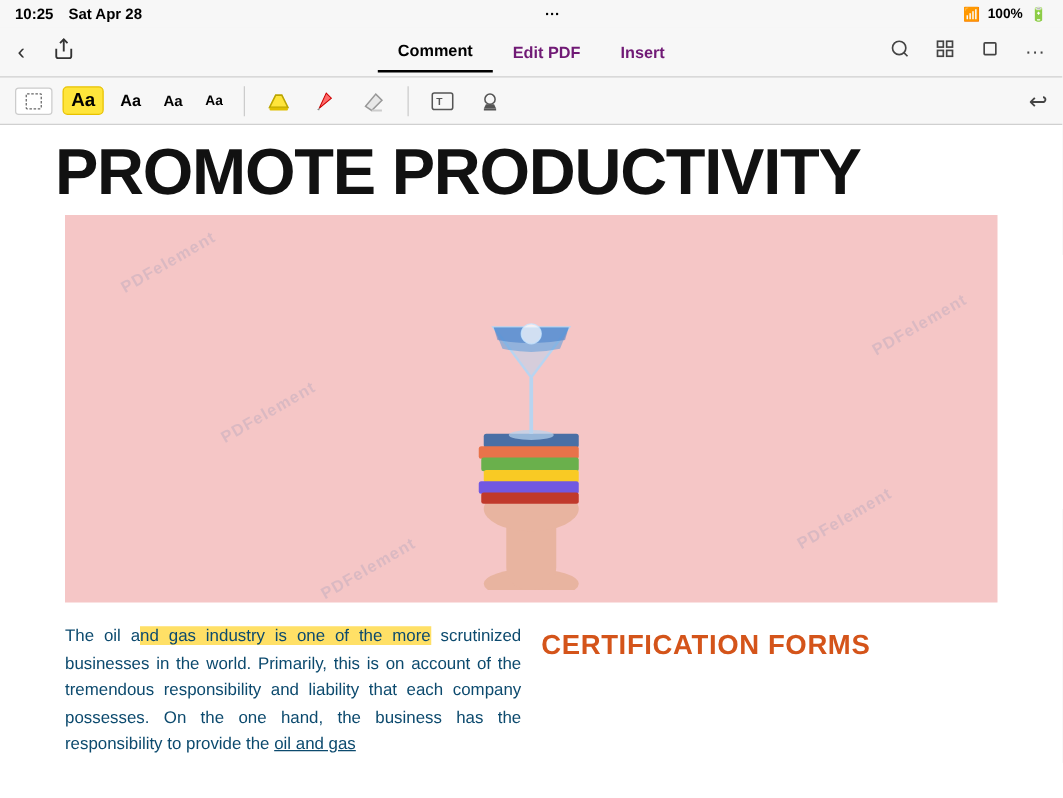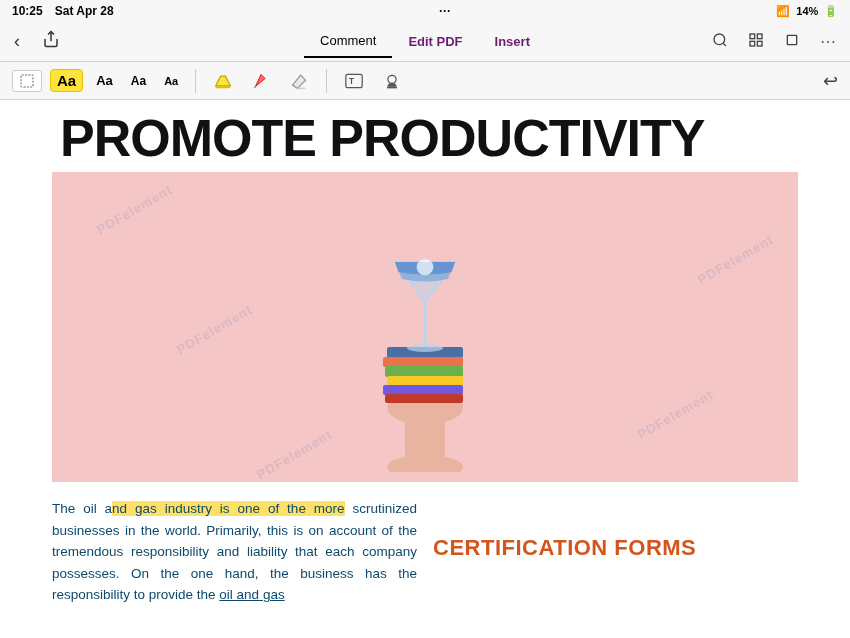--- a/index.html
+++ b/index.html
@@ -59,21 +59,21 @@
       border: none;
       font-size: 13px;
       color: #701a75;
       cursor: pointer;
       padding: 8px 16px;
       font-weight: 700;
     }
     .tab-btn.active {
       color: #000;
       border-bottom: 2px solid #000;
-      font-weight: 400;
+      font-weight: 700;
     }
     .toolbar-icon-btn {
       background: none;
       border: none;
       font-size: 16px;
       color: #444;
       cursor: pointer;
       padding: 2px 4px;
     }
 
@@ -121,21 +121,21 @@
       background: #fff;
       position: relative;
     }
 
     
     .big-title {
       font-size: 52px;
       font-weight: 900;
       letter-spacing: -1px;
       color: #111;
-      padding: 12px 52px 8px 60px;
+      padding: 12px 52px 8px 44px;
       line-height: 1;
     }
 
     
     .pink-image {
       background: #f5c6c6;
       height: 310px;
       margin: 0 52px;
       position: relative;
       overflow: hidden;
@@ -159,21 +159,21 @@
 
     
     .text-columns {
       display: flex;
       gap: 16px;
       padding: 16px 52px 0 52px;
       font-size: 13.5px;
       line-height: 1.6;
     }
     .col-left { flex: 1; color: #0c4a6e; text-align: justify; }
-    .col-right { flex: 1; color: #111; margin-top: 32px; }
+    .col-right { flex: 1; color: #111; }
 
     .cert-title {
       font-size: 22px;
       font-weight: 800;
       color: #d4541a;
       margin-bottom: 10px;
       letter-spacing: 0.5px;
     }
 
     .highlight-yellow {
@@ -189,21 +189,21 @@
 <div class="status-bar">
   <div class="status-bar-left">
     <span>10:25</span>
     <span>Sat Apr 28</span>
   </div>
   <div class="status-bar-center">
     <span>···</span>
   </div>
   <div class="status-bar-right">
     <span>📶</span>
-    <span>14%</span>
+    <span>100%</span>
     <span>🔋</span>
   </div>
 </div>
 
 <div class="toolbar">
   <div class="toolbar-left">
     <button class="nav-btn">‹</button>
     <button class="nav-btn">
       <svg width="18" height="18" viewBox="0 0 24 24" fill="none" stroke="#333" stroke-width="2">
         <path d="M4 12v8a2 2 0 002 2h12a2 2 0 002-2v-8"></path>

